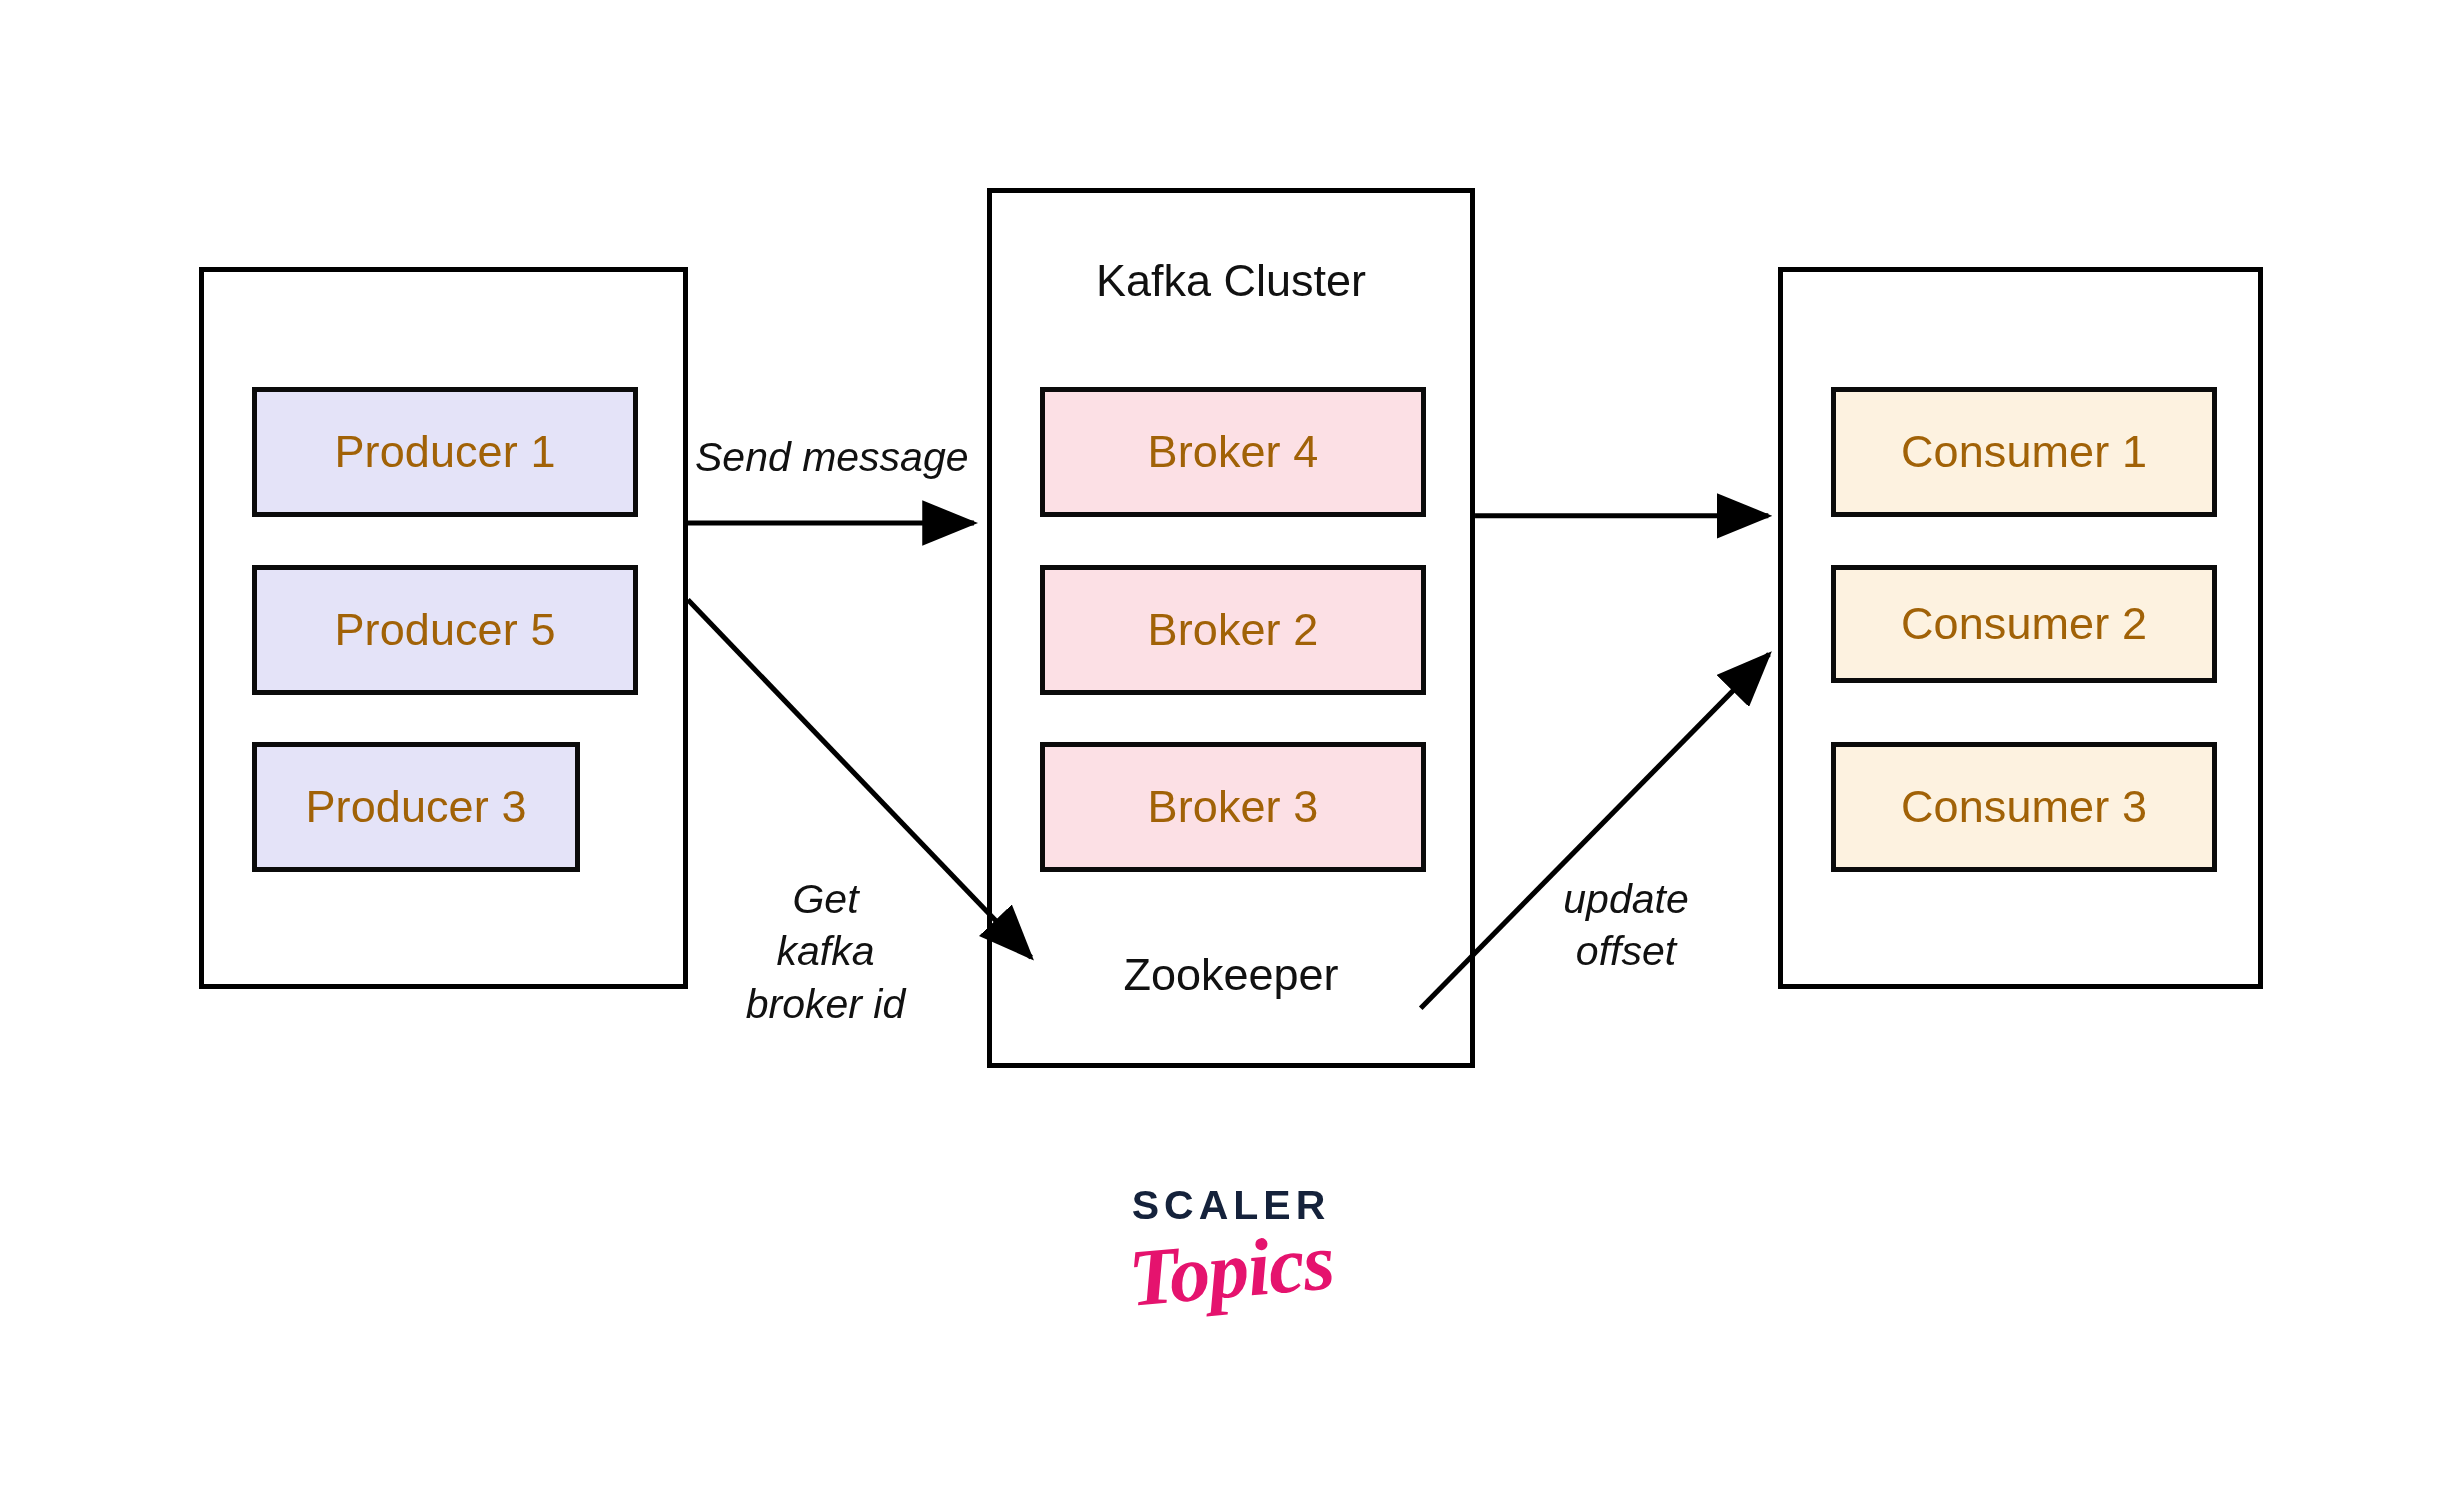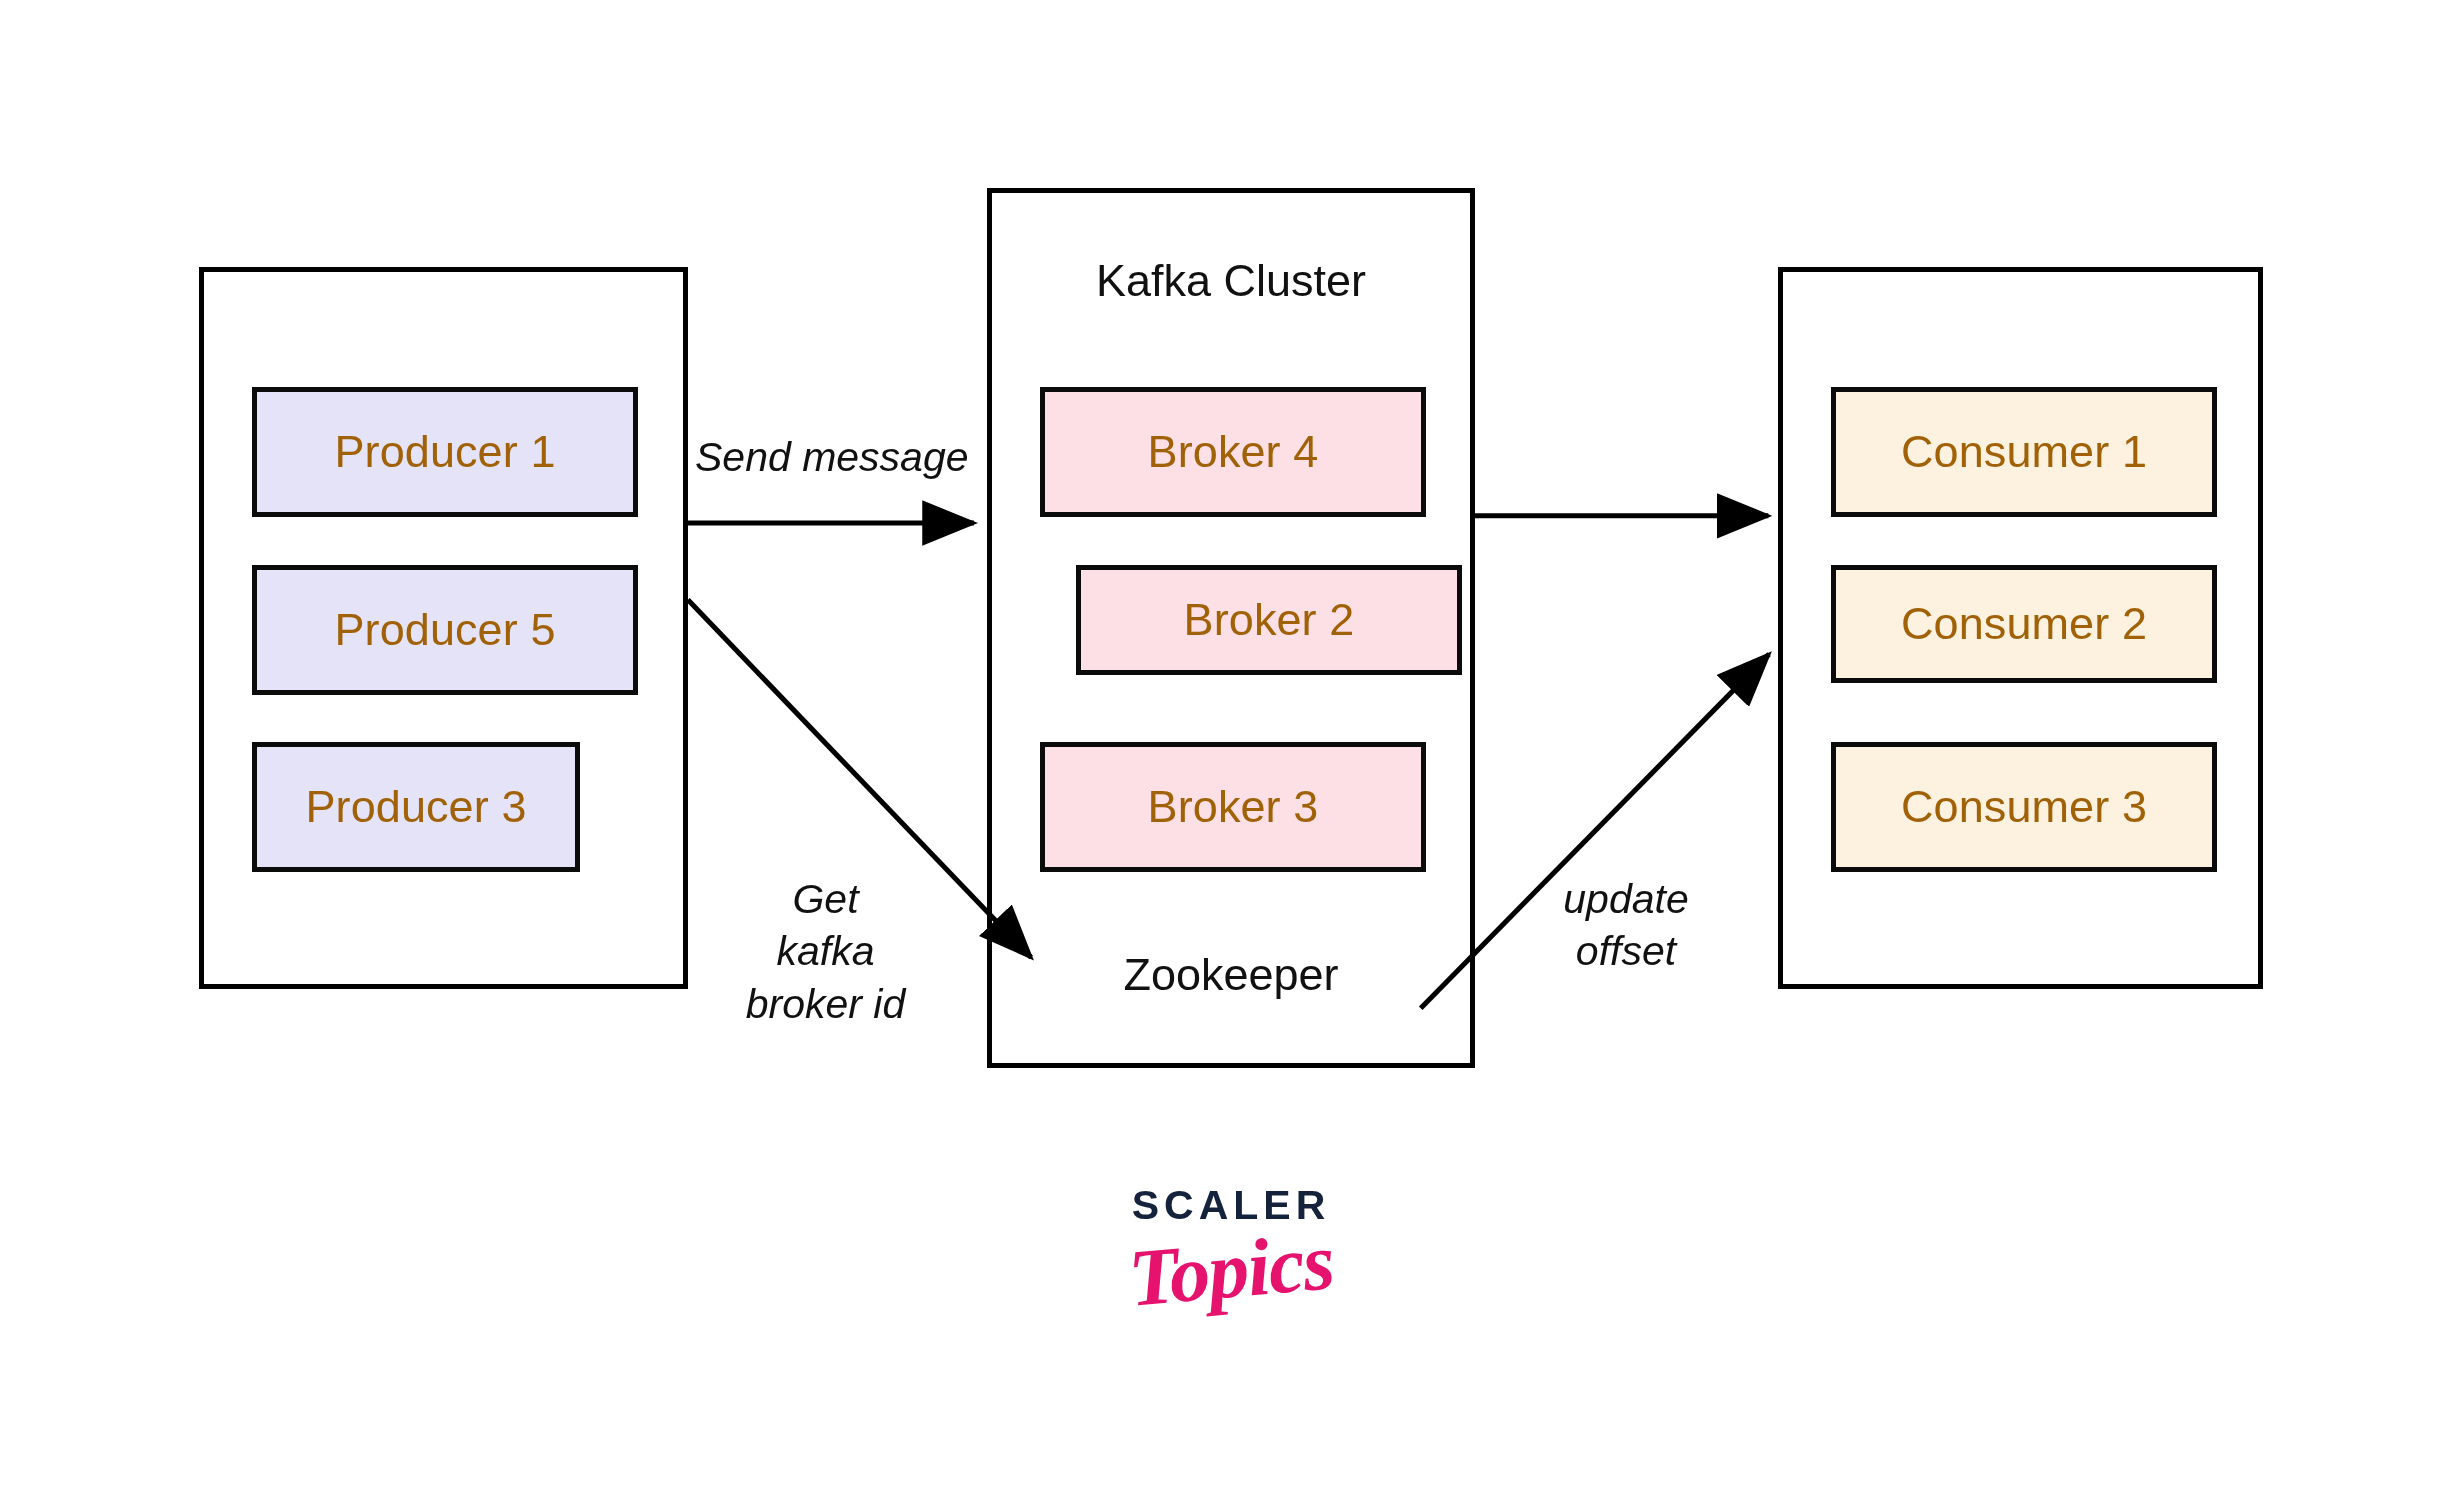--- a/index.html
+++ b/index.html
@@ -121,21 +121,21 @@
     <span class="node-label">Producer 3</span>
   </div>
 
   <div class="group-box" style="left:987px; top:188px; width:488px; height:880px;"></div>
 
   <div class="plain-label" style="left:987px; top:255px; width:488px; text-align:center;">Kafka Cluster</div>
 
   <div class="node broker" style="left:1040px; top:387px; width:386px; height:130px;">
     <span class="node-label">Broker 4</span>
   </div>
-  <div class="node broker" style="left:1040px; top:565px; width:386px; height:110px;margin-left:36px;">
+  <div class="node broker" style="left:1040px; top:565px; width:386px; height:130px;">
     <span class="node-label">Broker 2</span>
   </div>
   <div class="node broker" style="left:1040px; top:742px; width:386px; height:130px;">
     <span class="node-label">Broker 3</span>
   </div>
 
   <div class="plain-label" style="left:987px; top:949px; width:488px; text-align:center;">Zookeeper</div>
 
   <div class="group-box" style="left:1778px; top:267px; width:485px; height:722px;"></div>
 

